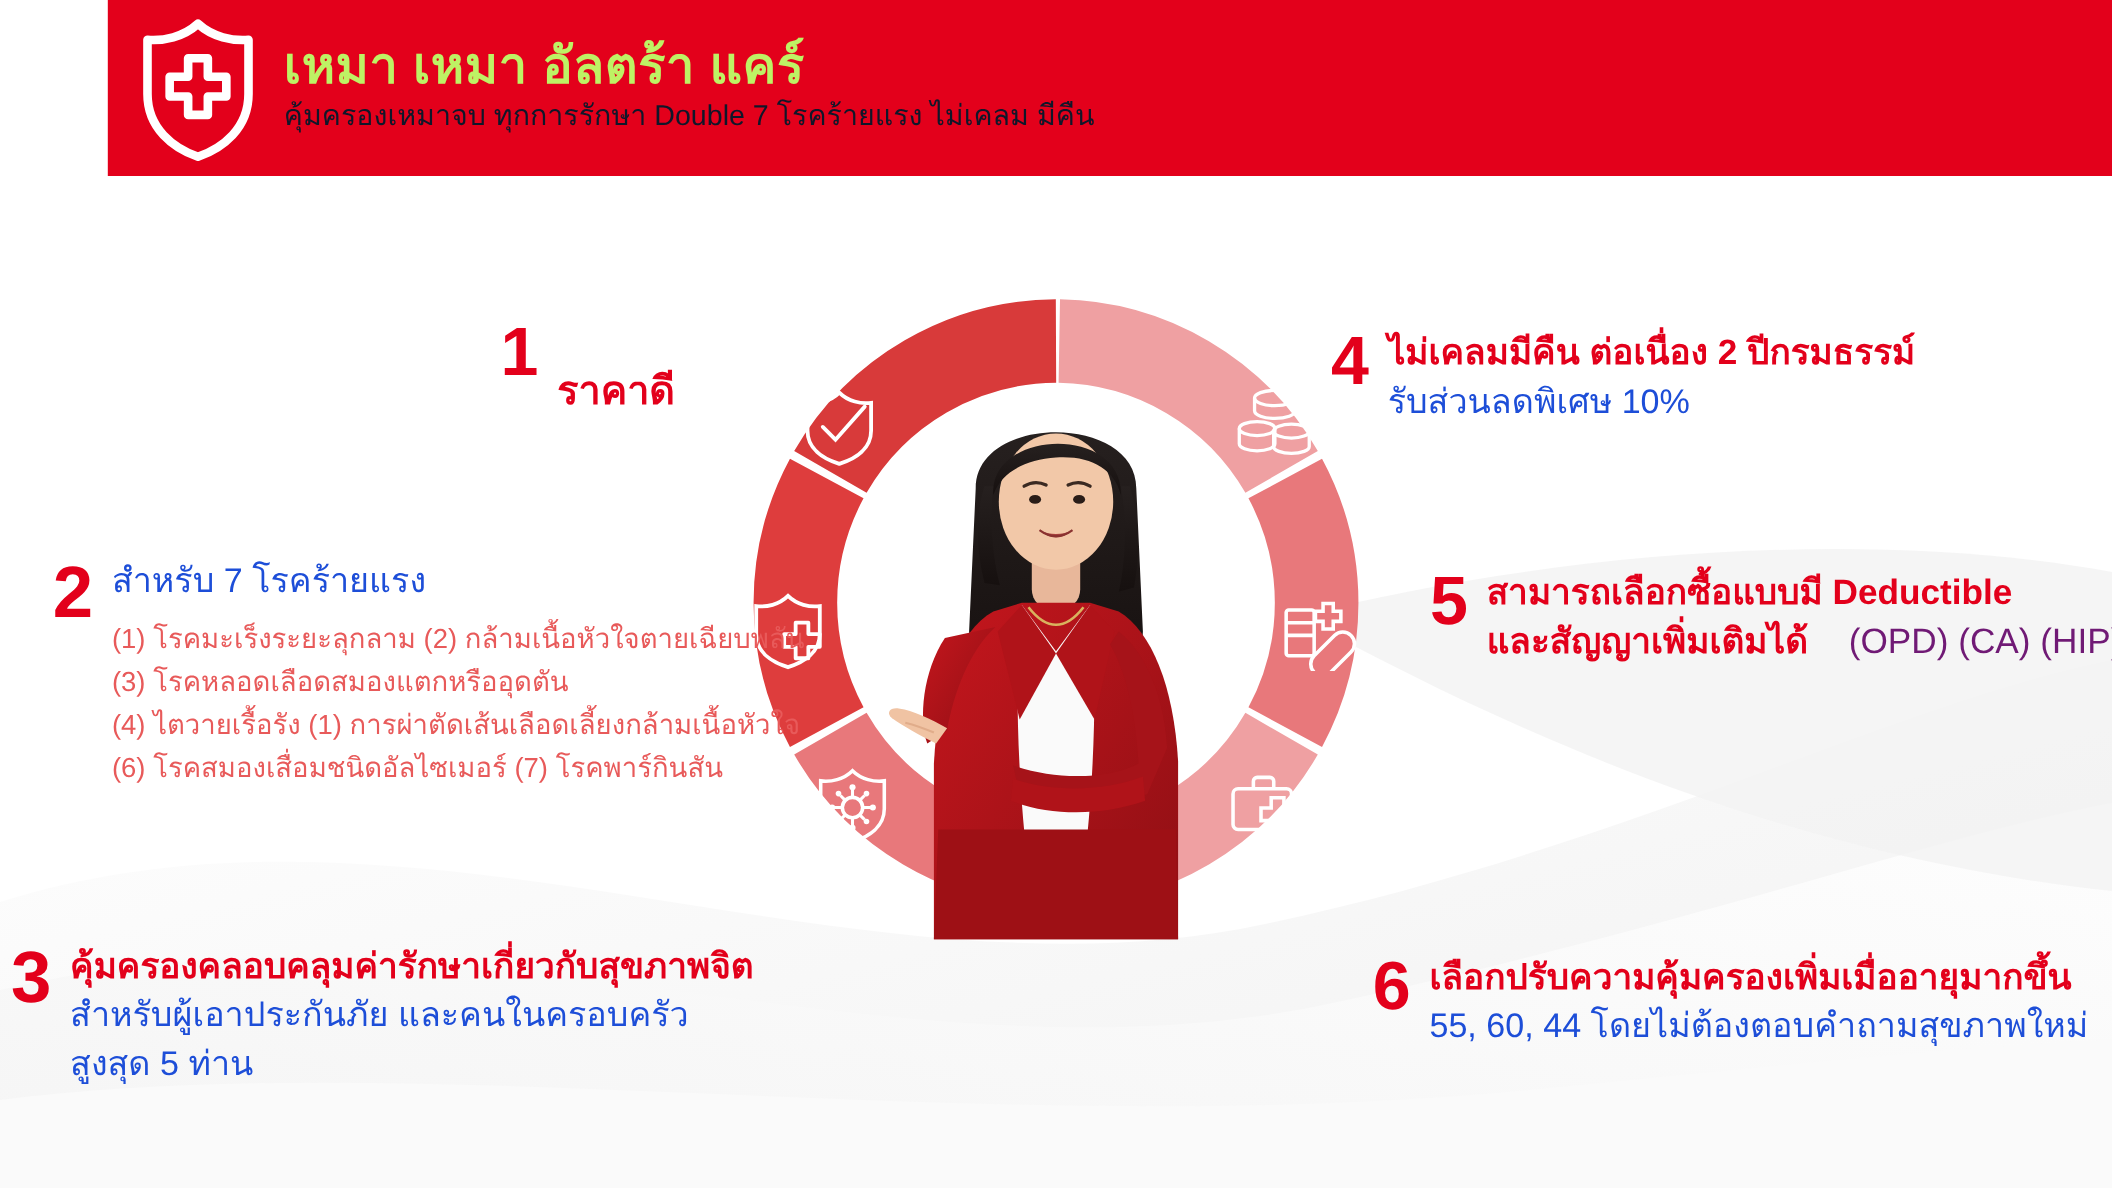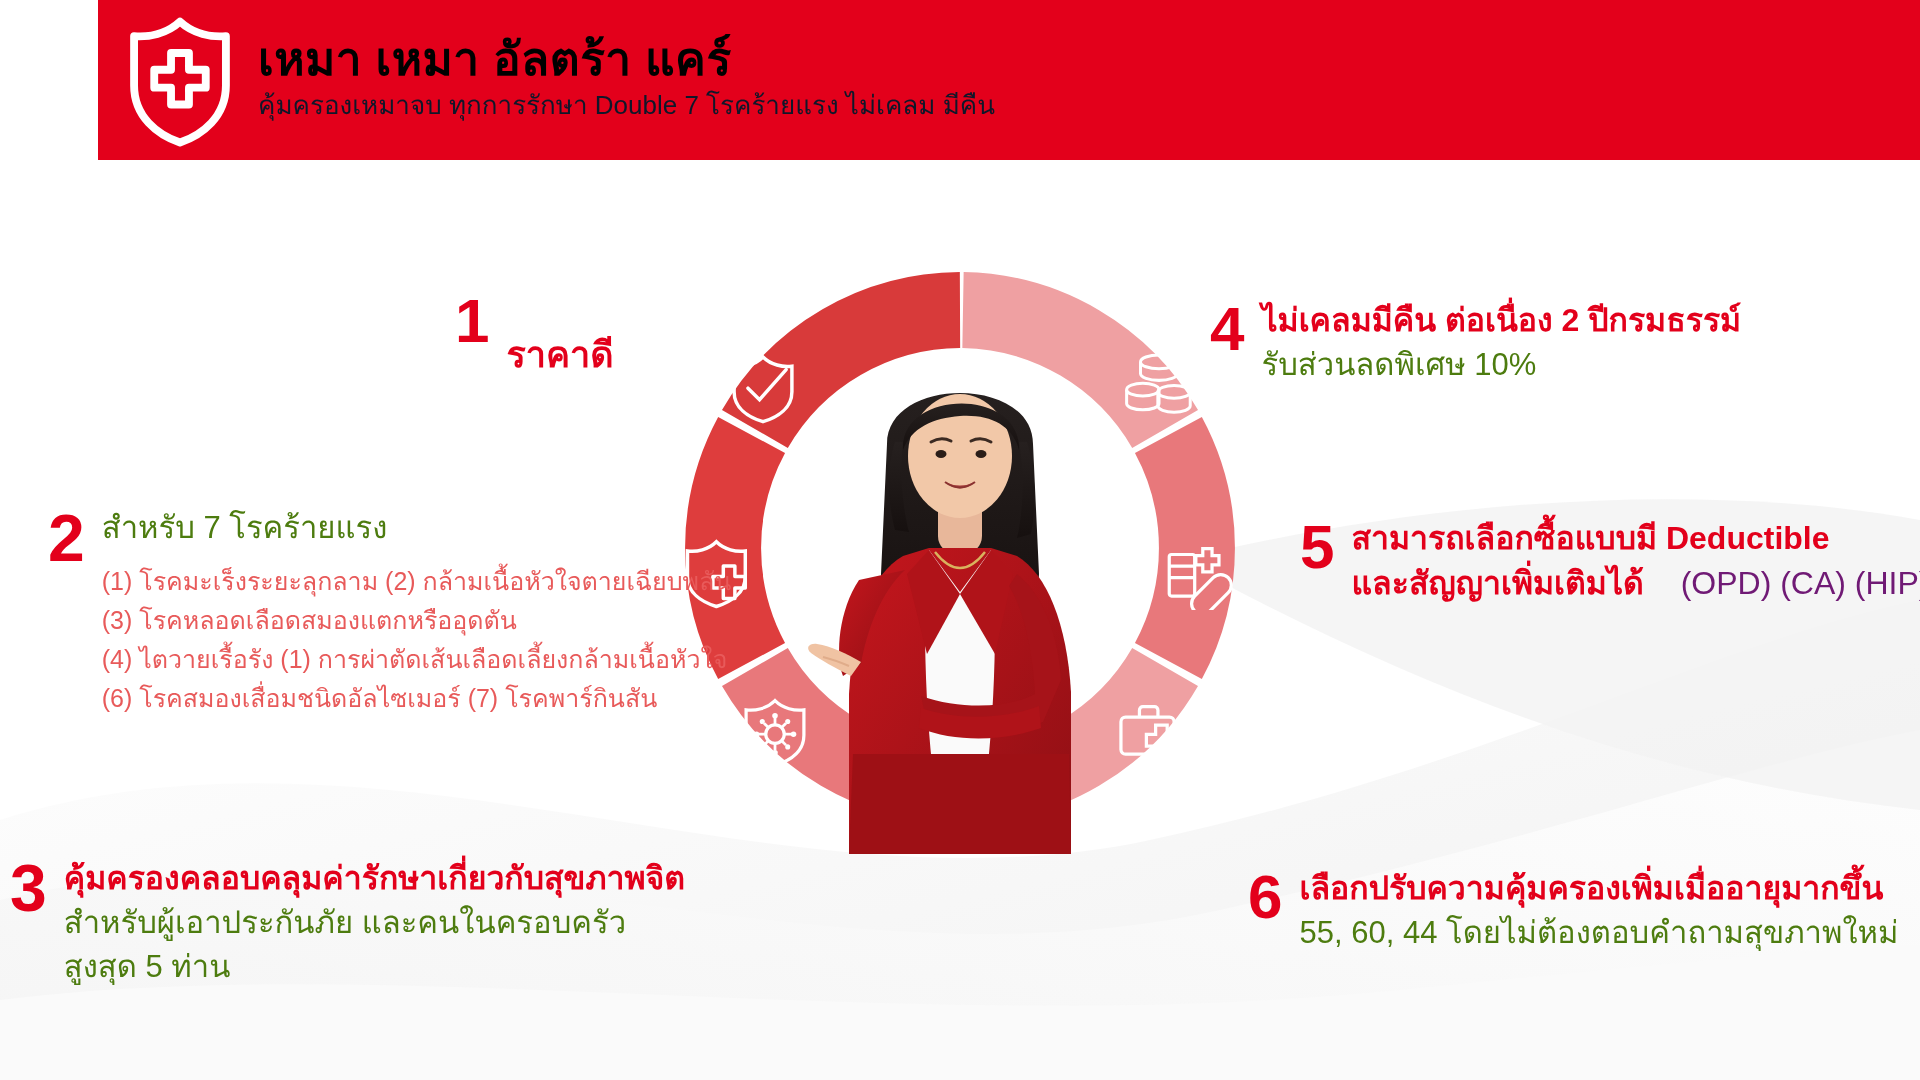--- a/index.html
+++ b/index.html
@@ -25,21 +25,21 @@
     display:flex; align-items:center;
     z-index:5;
     border-bottom-left-radius:0;
   }
   .header-shield{
     width:112px; height:128px; margin-left:26px; margin-right:22px;
     flex:0 0 auto; display:block;
   }
   .header-texts{ display:flex; flex-direction:column; justify-content:center; gap:6px; padding-bottom:4px;}
   .header-title{
-    color:#000000; font-size:46px; font-weight:bold; letter-spacing:.5px;
+    color:#bef264; font-size:46px; font-weight:bold; letter-spacing:.5px;
     line-height:1.08;
   }
   .header-sub{
     color:#0f172a; font-size:26px; font-weight:400; line-height:1.15;
   }
 
   
   .stage{ position:absolute; inset:0; z-index:3; }
 
   
@@ -71,21 +71,21 @@
   .feat-num{
     color:#E3001B; font-size:64px; font-weight:bold; line-height:.92;
     flex:0 0 auto; letter-spacing:-1px;
   }
   .feat-body{ display:flex; flex-direction:column; gap:4px; }
   .feat-head{
     color:#E3001B; font-size:32px; font-weight:bold; line-height:1.28; white-space:nowrap;
   }
   .feat-head .plain{ color:#701a75; font-weight:400;margin-left:28px; }
   .feat-line{
-    color:#4d7c0f; font-size:31px; font-weight:400; line-height:1.3; white-space:nowrap;
+    color:#1d4ed8; font-size:31px; font-weight:400; line-height:1.3; white-space:nowrap;
   }
   .feat-notes{ margin-top:14px; display:flex; flex-direction:column; gap:9px; }
   .feat-note{
     color:#E85A5A; font-size:25px; font-weight:400; line-height:1.2; white-space:nowrap;
   }
 
   
   #feature-1{ left:455px; top:292px; }
   #feature-1 .feat-head{ font-size:36px;margin-top:40px; }
   #feature-2{ left:48px;  top:508px; }

